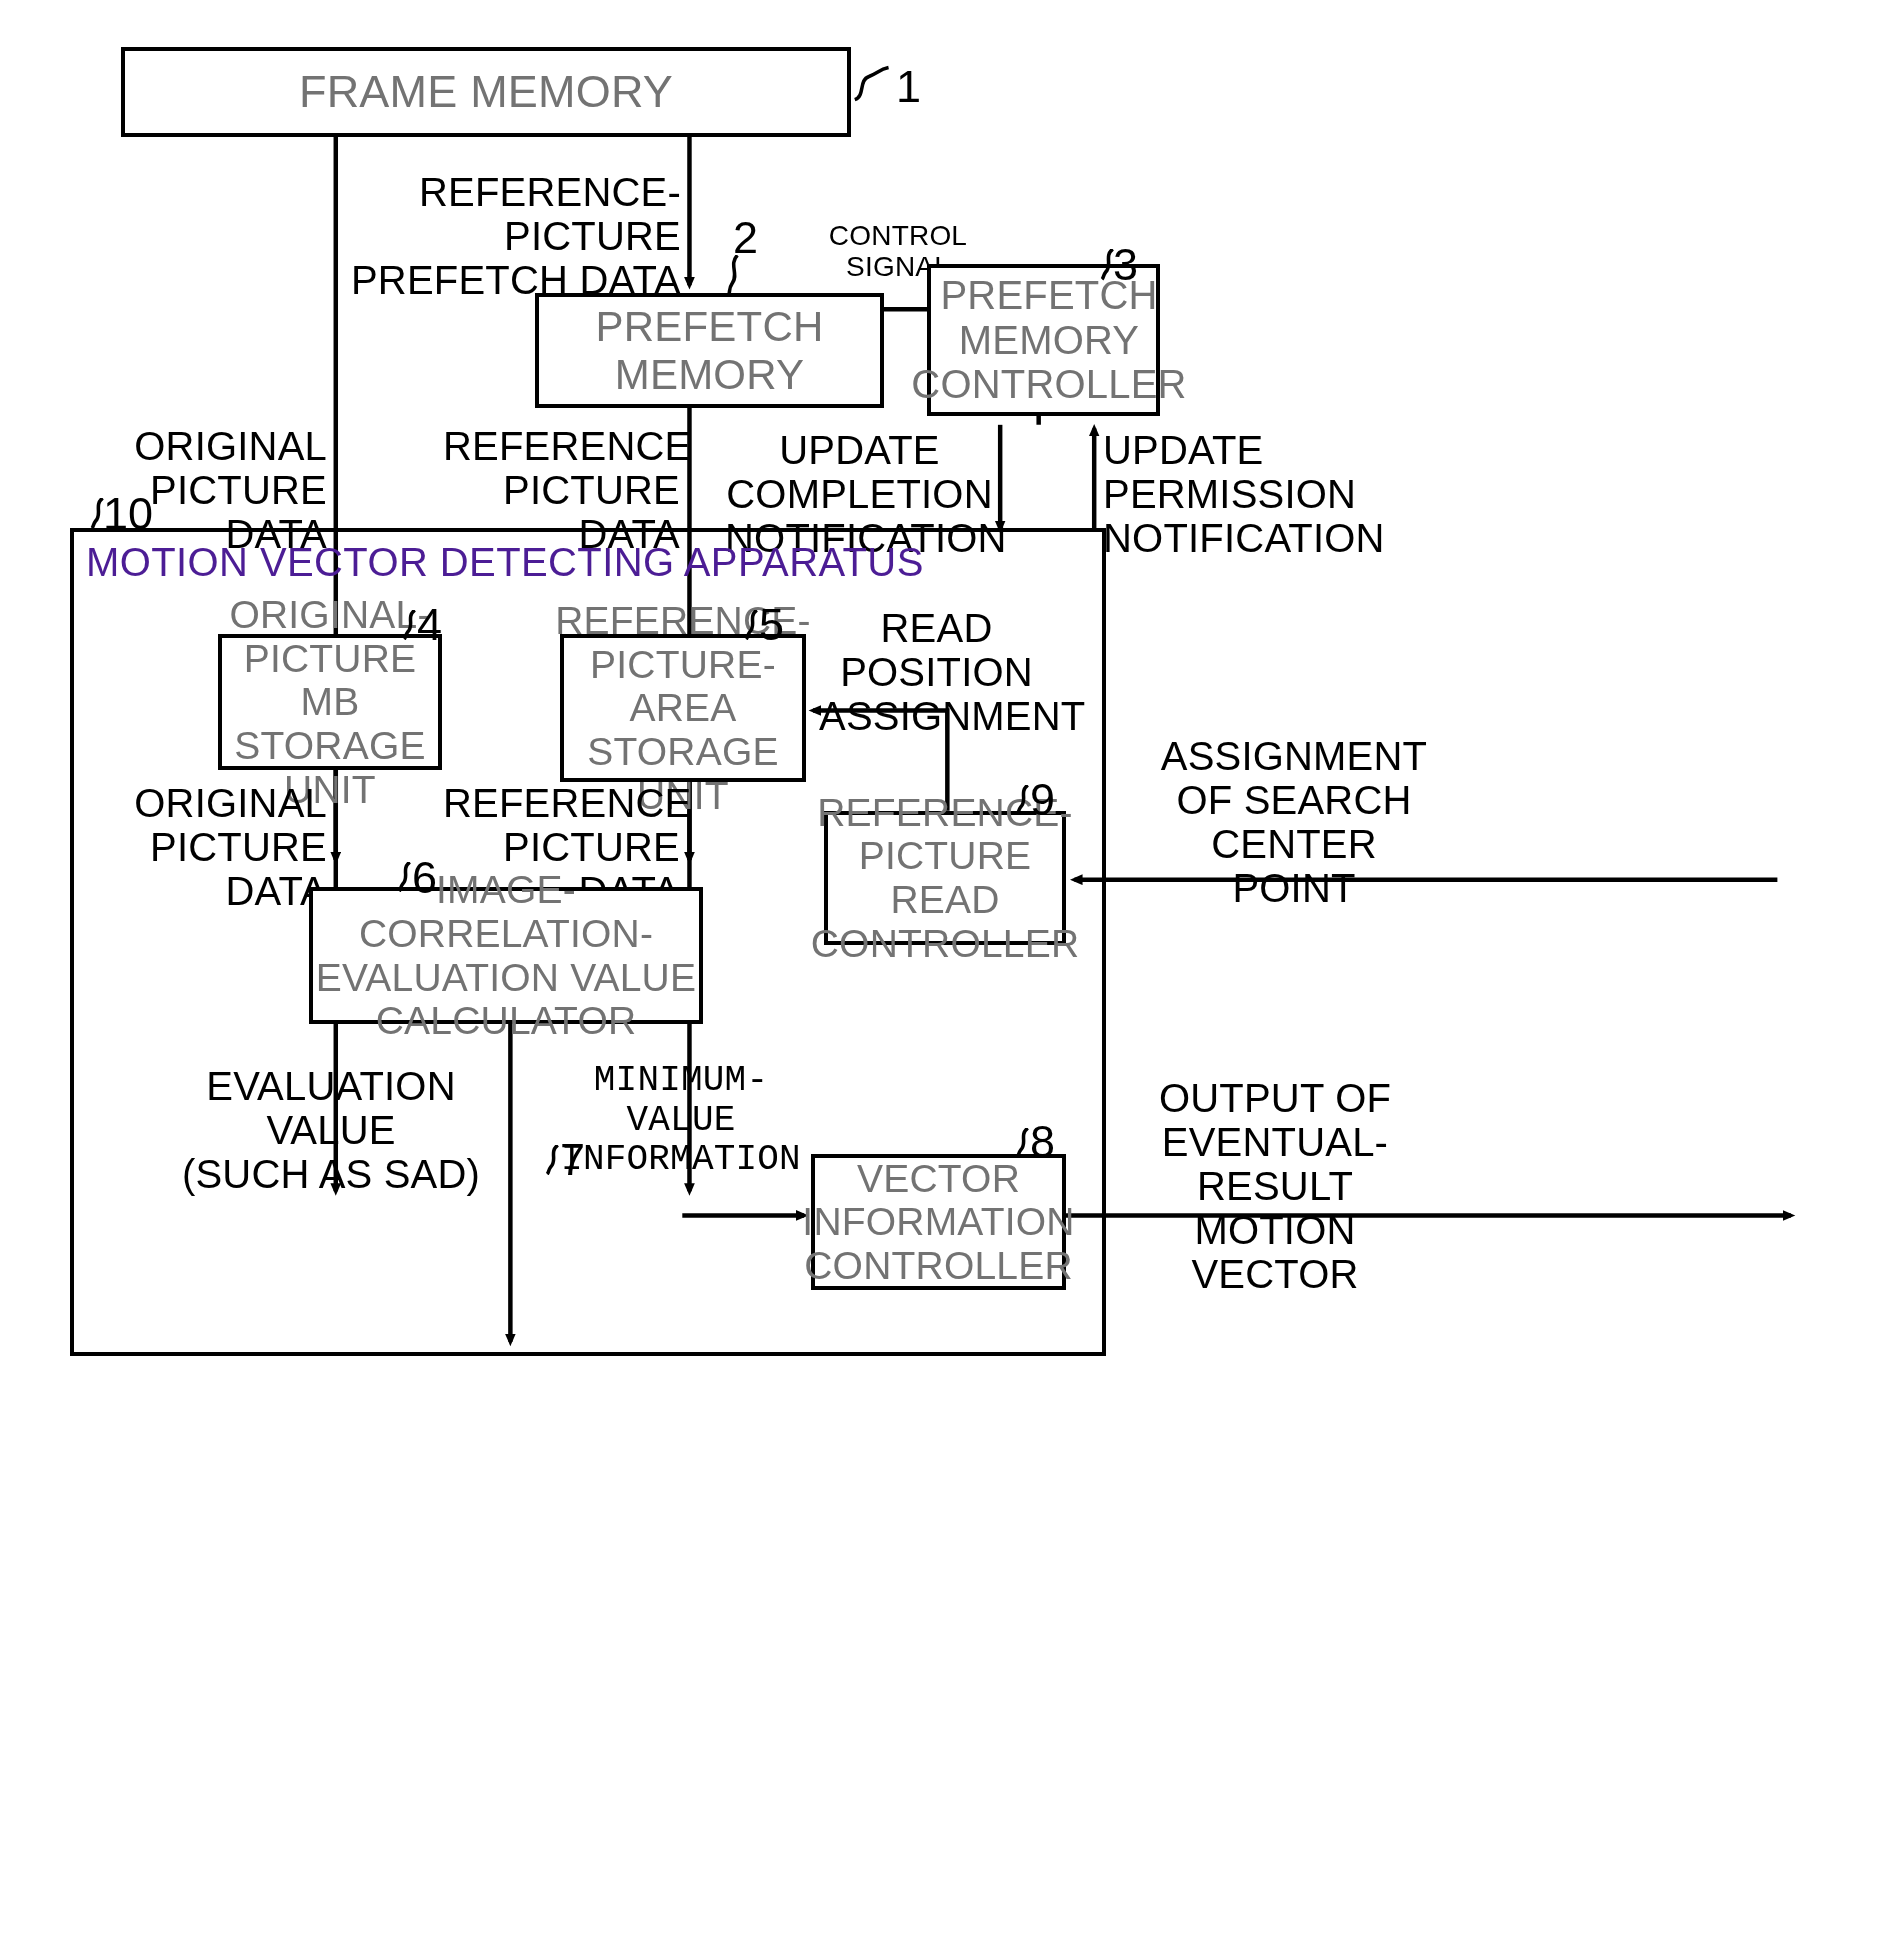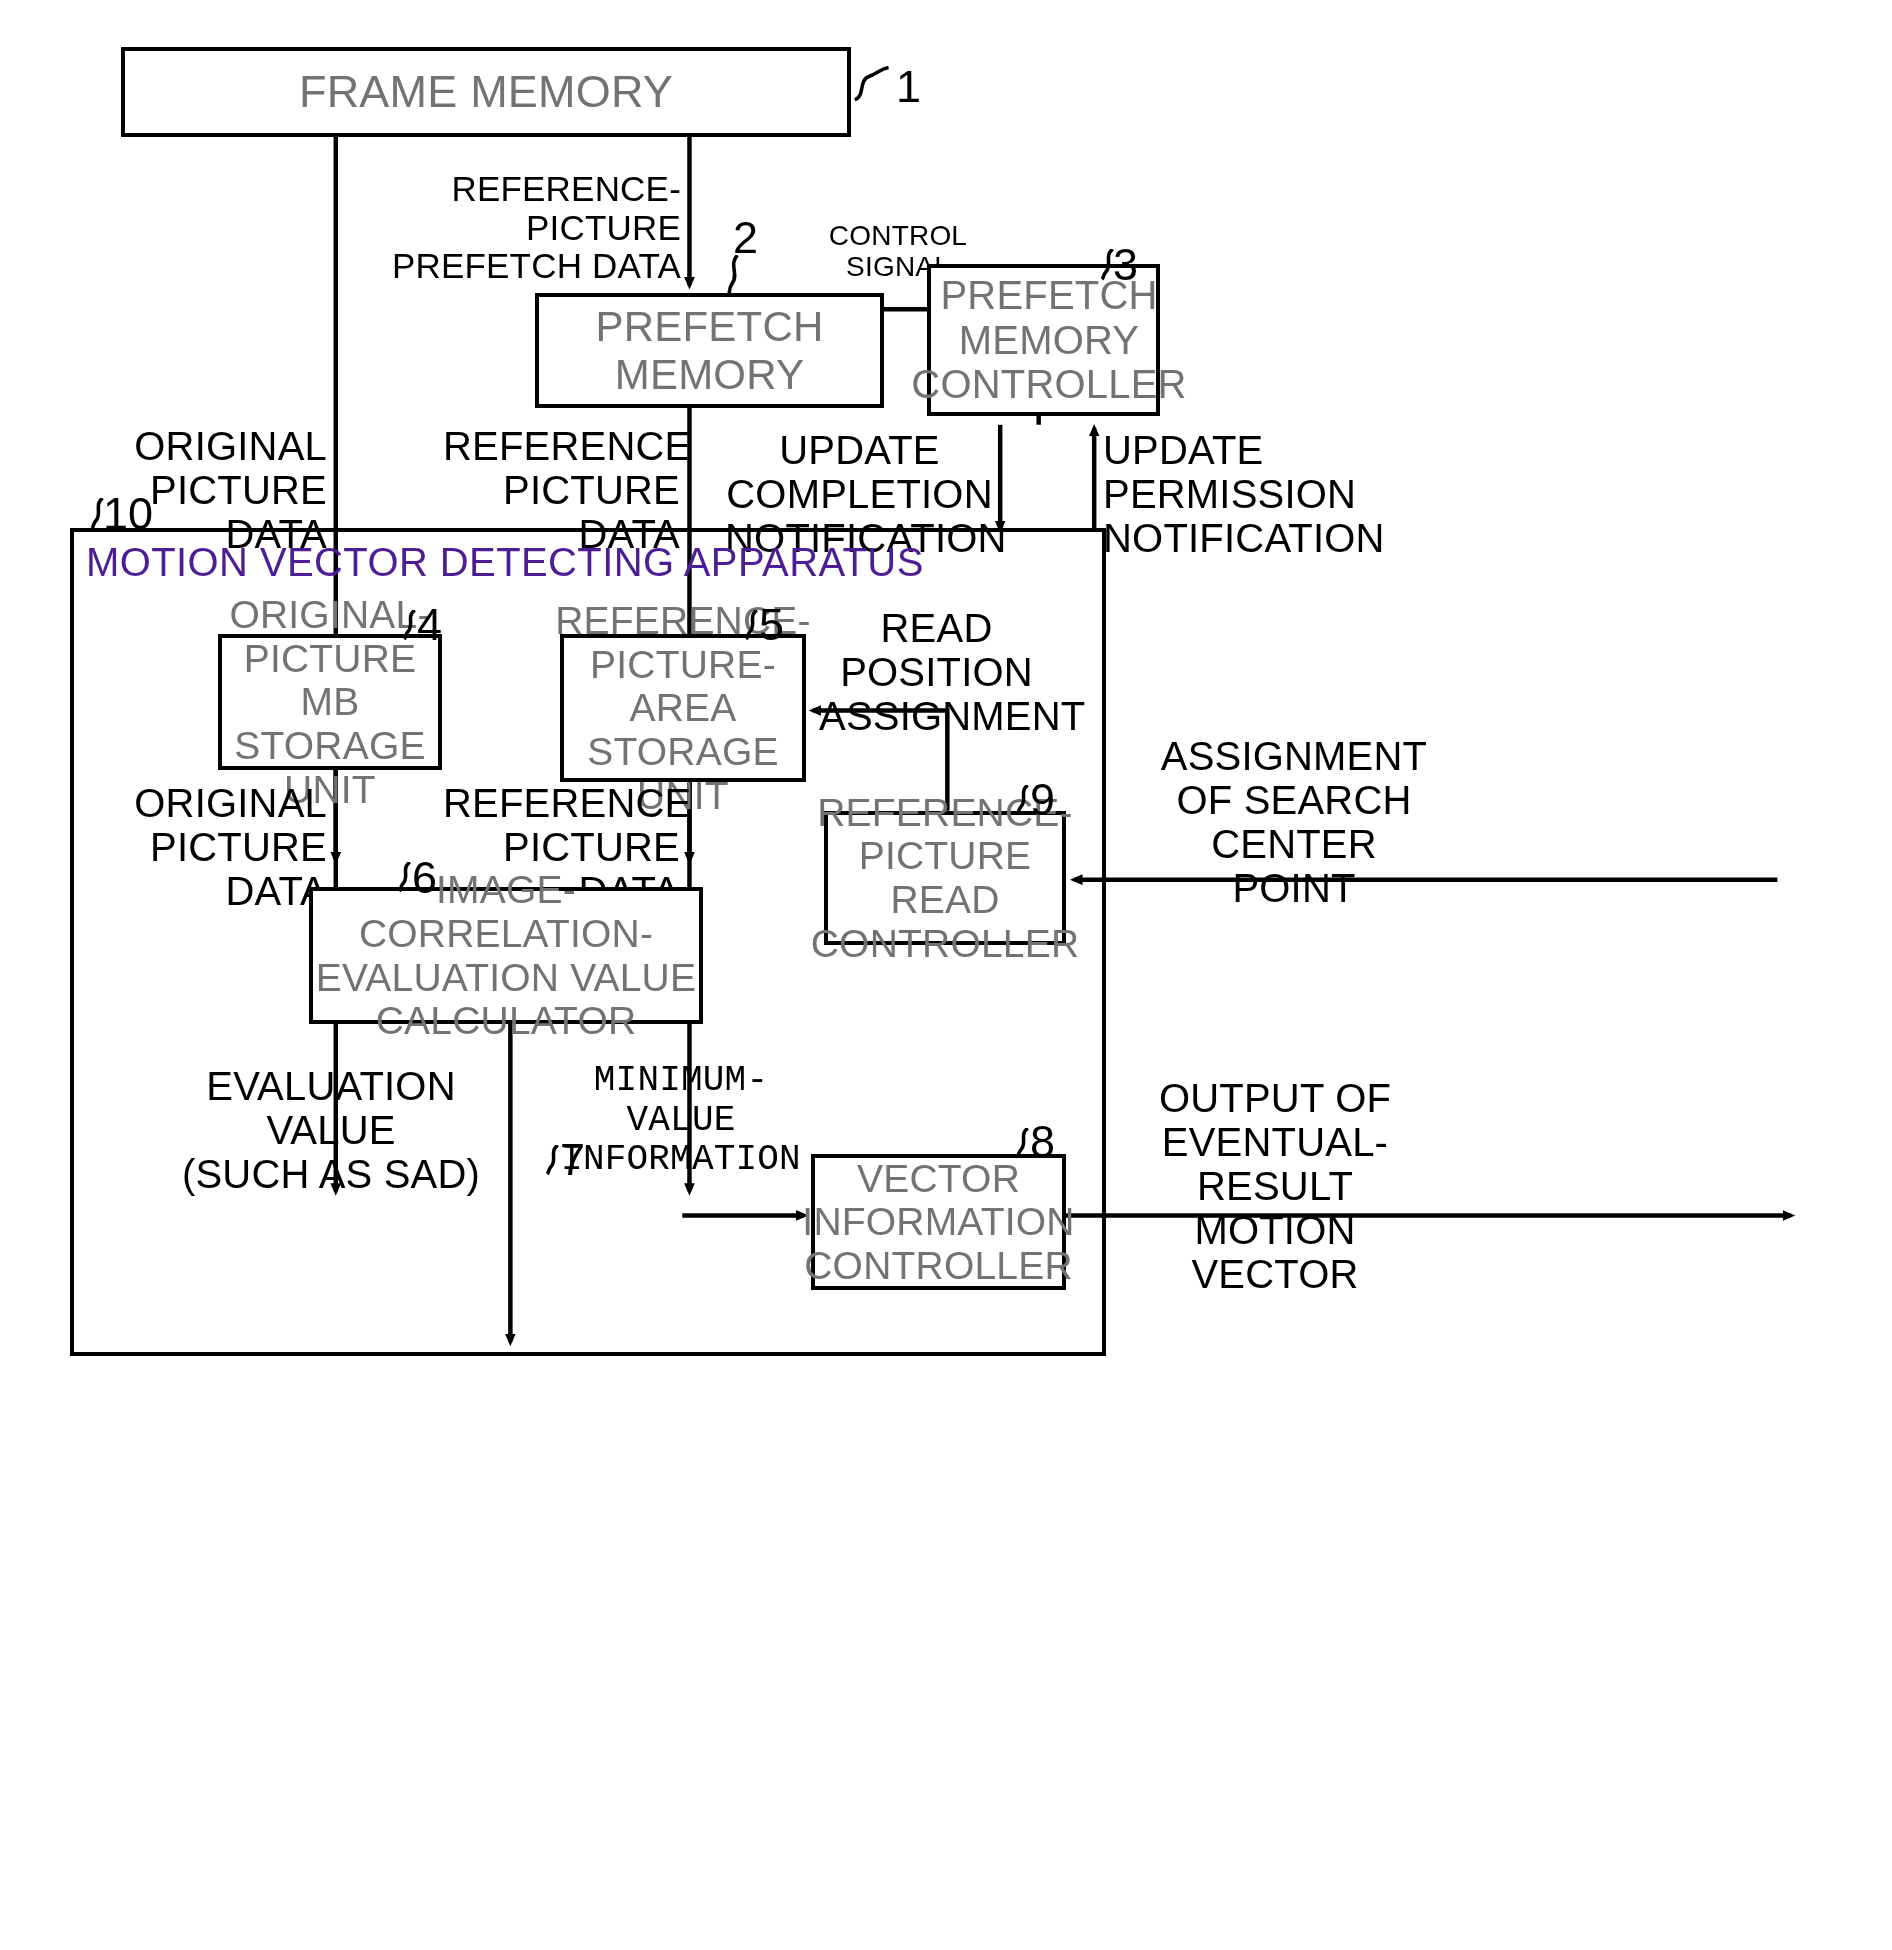--- a/index.html
+++ b/index.html
@@ -111,21 +111,21 @@
 
     </g>
   </svg>
 
   <div class="box" style="left:121px; top:47px; width:730px; height:90px; font-size:45px;">FRAME MEMORY</div>
   <div class="refnum" style="left:896px; top:64px;">1</div>
   <svg style="position:absolute; left:853px; top:64px; width:48px; height:41px;" viewBox="0 0 54 46" width="48" height="41">
     <path d="M2,40 C14,36 6,18 18,14 C28,10 30,6 40,4" stroke="#000" stroke-width="4" fill="none"></path>
   </svg>
 
-  <div class="lbl r" style="left:318px; top:170px; width:363px; font-size:35px;">REFERENCE-
+  <div class="lbl r" style="left:318px; top:170px; width:363px; font-size:40px;">REFERENCE-
 PICTURE
 PREFETCH DATA</div>
 
   <div class="box" style="left:535px; top:293px; width:349px; height:115px; font-size:42px;">PREFETCH MEMORY</div>
   <div class="refnum" style="left:733px; top:215px;">2</div>
   <svg style="position:absolute; left:725px; top:255px; width:39px; height:43px;" viewBox="0 0 44 48" width="39" height="43">
     <path d="M14,0 C4,10 16,22 8,32 C4,38 6,40 4,46" stroke="#000" stroke-width="4" fill="none"></path>
   </svg>
 
   <div class="lbl c" style="left:768px; top:221px; width:260px; font-size:28px;">CONTROL

